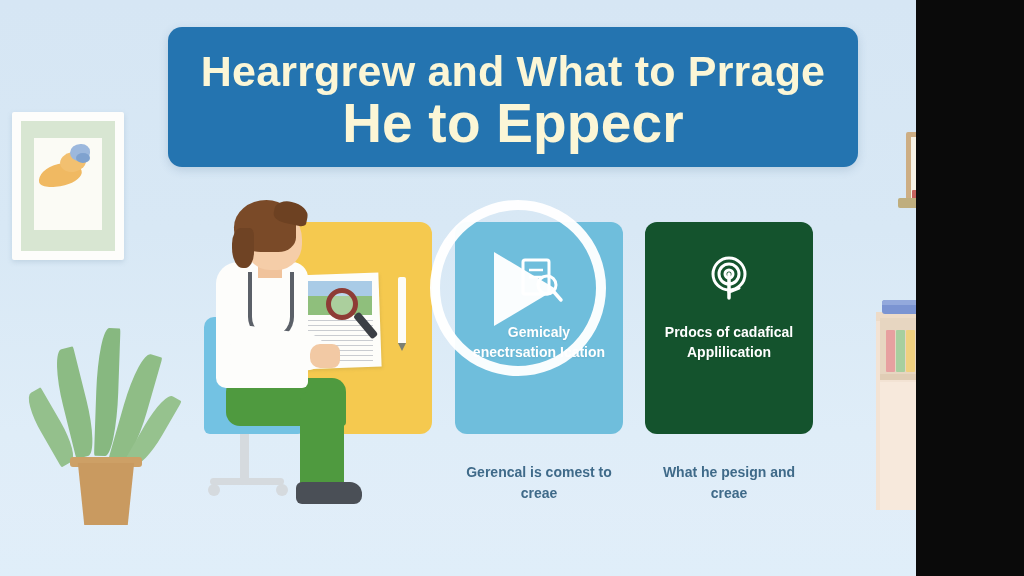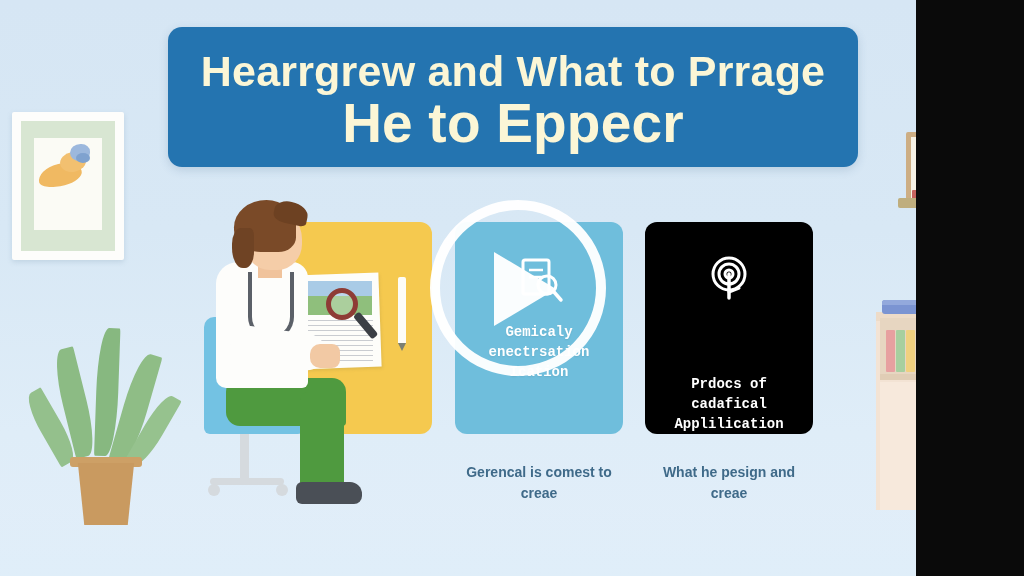--- a/index.html
+++ b/index.html
@@ -349,24 +349,23 @@
 
   
   .feat-card {
     position: absolute;
     top: 222px;
     width: 168px; height: 212px;
     border-radius: 12px;
     display: flex;
     flex-direction: column;
     align-items: center;
-    font-family: Liberation Mono, monospace;
   }
   .feat-card.blue { left: 455px; background: #6fbedc; }
-  .feat-card.pink { left: 645px; background: #000000; justify-content: space-between; }
+  .feat-card.pink { left: 645px; background: #14532d; }
   .feat-icon { margin-top: 30px; width: 56px; height: 56px; }
   .feat-text {
     margin-top: 14px;
     color: #ffffff;
     font-size: 14px;
     line-height: 20px;
     text-align: center;
     font-weight: bold;
     padding: 0 10px;
     text-shadow: 0 1px 2px rgba(0,0,0,0.08);

